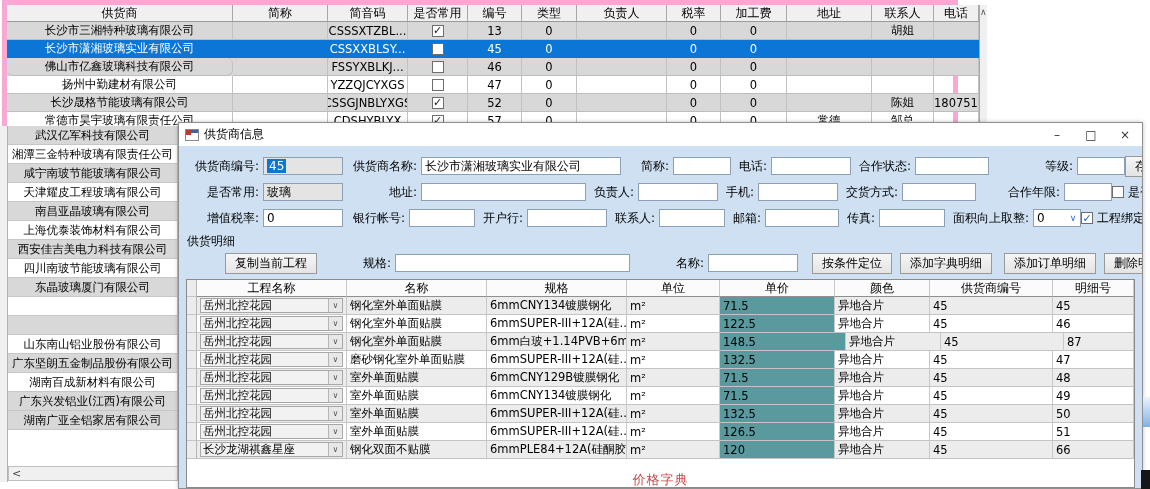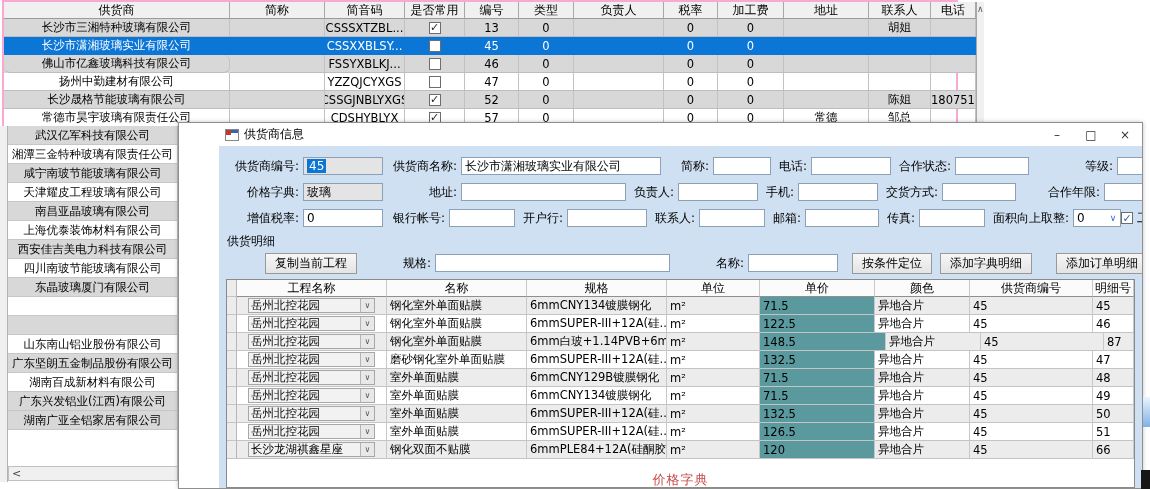--- a/index.html
+++ b/index.html
@@ -8,21 +8,21 @@
     --dlgbg:#cfe0f2;
     --grayrow:#d8d8d8;
     --red:#c84b4b;
   }
   *{box-sizing:border-box; margin:0; padding:0;}
   html,body{width:1150px;height:489px;overflow:hidden;}
   body{font-family:"DejaVu Sans","Liberation Sans",sans-serif;font-size:12px;color:#000;background:#fff;position:relative;}
   .stage{position:absolute;inset:0;}
 
   
-  .bt{position:absolute;left:2px;top:0;width:956px;border:2px solid #f9a8d4;background:#fff;display:flex;}
+  .bt{position:absolute;left:2px;top:0;width:956px;border:5px solid #f9a8d4;background:#fff;display:flex;}
   .bt-main{flex:1;}
   .bt-row{display:flex;height:18px;align-items:stretch;}
   .bt-row.hd{height:17px;background:#f0f0f0;}
   .bt-cell{display:flex;align-items:center;justify-content:center;border-right:1px solid #c2c2c2;border-bottom:1px solid #bdbdbd;overflow:hidden;white-space:nowrap;font-size:11.5px;}
   .bt-row.hd .bt-cell{border-right:1px solid #a8a8a8;border-bottom:1px solid #9a9a9a;font-size:12px;}
   .bt-row.gray{background:var(--grayrow);}
   .bt-row.sel{background:var(--sel);color:#fff;}
   .bt-row.sel .bt-cell{border-color:transparent;}
   .cb{width:12px;height:12px;background:#fff;border:1px solid #6d6d6d;display:inline-flex;align-items:center;justify-content:center;font-size:11px;line-height:1;color:#222;}
   .cb.on::before{content:"✓";}
@@ -31,21 +31,21 @@
 
   
   .lgutter{position:absolute;left:0;top:126px;width:8px;height:356px;background:#f0f0f0;border-right:1px solid #b2b2b2;}
   .llist{position:absolute;left:8px;top:126px;width:170px;height:340px;overflow:hidden;background:#fff;border-right:1px solid #c0c0c0;}
   .lrow{height:19px;display:flex;align-items:center;justify-content:center;border-bottom:1px solid #c6c6c6;white-space:nowrap;overflow:hidden;font-size:11.5px;}
   .lrow.gray{background:var(--grayrow);}
   .lscroll{position:absolute;left:8px;top:466px;width:170px;height:15px;background:#f0f0f0;border:1px solid #c0c0c0;display:flex;align-items:center;}
   .lscroll .la{font-size:11px;color:#444;padding-left:3px;line-height:1;}
 
   
-  .dlg{position:absolute;left:178px;top:122px;width:965px;height:367px;background:#fff;border:1px solid #8f8f8f;box-shadow:0 0 4px rgba(0,0,0,.25);display:flex;flex-direction:column;padding-left:40px;}
+  .dlg{position:absolute;left:178px;top:122px;width:965px;height:367px;background:#fff;border:1px solid #8f8f8f;box-shadow:0 0 4px rgba(0,0,0,.25);display:flex;flex-direction:column;}
   .dlg-title{height:23px;background:#fff;display:flex;align-items:center;padding-left:6px;flex:none;}
   .win-icon{width:14px;height:12px;border:1px solid #888;background:#fff;position:relative;margin-right:5px;flex:none;}
   .win-icon::before{content:"";position:absolute;left:0;top:0;width:5px;height:5px;background:#c0392b;}
   .win-icon::after{content:"";position:absolute;right:0;top:0;width:7px;height:3px;background:#3a62b0;}
   .dlg-title .t{font-size:12px;}
   .dlg-ctrls{margin-left:auto;display:flex;align-items:center;height:100%;}
   .dlg-ctrls span{width:34px;text-align:center;font-size:12px;color:#333;cursor:default;}
   .dlg-body{flex:1;background:var(--dlgbg);display:flex;flex-direction:column;padding-top:7px;overflow:hidden;}
 
   .frow{display:flex;align-items:center;height:26px;padding:0 8px;white-space:nowrap;}
@@ -66,21 +66,21 @@
 
   
   .grid-outer{flex:1;margin:4px 7px 0;border:1px solid #8a8a8a;background:#fff;display:flex;flex-direction:column;overflow:hidden;}
   .g-row{display:flex;height:18px;flex:none;border-radius:7px;}
   .g-row.hd{height:17px;background:#fbfbfb;}
   .g-cell{border-right:1px solid #c8c8c8;border-bottom:1px solid #c4c4c4;display:flex;align-items:center;padding:0 3px;overflow:hidden;white-space:nowrap;font-size:11.5px;}
   .g-row.hd .g-cell{justify-content:center;border-bottom:1px solid #8f8f8f;font-size:12px;}
   .g-rh{width:10px;flex:none;background:#ececec;border-right:1px solid #b5b5b5;border-bottom:1px solid #c4c4c4;}
   .g-row.alt .g-cell{background:#ececec;}
   .g-cell.price{background:var(--teal) !important;color:#000;}
-  .g-combo{flex:1;height:15px;margin:8px;border:1px solid #a7a7a7;background:#f2f2f2;display:flex;align-items:center;overflow:hidden;}
+  .g-combo{flex:1;height:15px;margin:0;border:1px solid #a7a7a7;background:#f2f2f2;display:flex;align-items:center;overflow:hidden;}
   .g-combo .v{flex:1;padding-left:2px;overflow:hidden;white-space:nowrap;}
   .g-combo .ar{width:14px;border-left:1px solid #b5b5b5;text-align:center;color:#555;font-size:8px;background:#e8e8e8;height:100%;display:flex;align-items:center;justify-content:center;}
   .g-footer{flex:1;background:#fff;text-align:center;padding-top:12px;color:var(--red);font-size:13px;letter-spacing:1px;}
 
   
   .frag-blue{position:absolute;right:0;top:397px;width:7px;height:30px;background:linear-gradient(180deg,#eaf4fe,#7fb2e6);}
   .frag-dark{position:absolute;right:0;bottom:0;width:9px;height:19px;background:#161616;}
 </style>
 </head>
 <body>
@@ -254,21 +254,21 @@
         <span class="lb" style="width:40px">电话:</span>
         <span class="tb" style="width:80px"></span>
         <span class="lb" style="width:64px">合作状态:</span>
         <span class="tb" style="width:74px"></span>
         <span class="lb" style="width:88px">等级:</span>
         <span class="tb" style="width:48px"></span>
         <button class="btn" style="margin-left:auto">存盘返回</button>
       </div>
 
       <div class="frow">
-        <span class="lb" style="width:76px">价格字典:</span>
+        <span class="lb" style="width:76px">是否常用:</span>
         <span class="tb ro" style="width:80px">玻璃</span>
         <span class="lb" style="width:78px">地址:</span>
         <span class="tb" style="width:165px"></span>
         <span class="lb" style="width:52px">负责人:</span>
         <span class="tb" style="width:80px"></span>
         <span class="lb" style="width:40px">手机:</span>
         <span class="tb" style="width:80px"></span>
         <span class="lb" style="width:64px">交货方式:</span>
         <span class="tb" style="width:74px"></span>
         <span class="lb" style="width:88px">合作年限:</span>
@@ -306,21 +306,21 @@
       <div class="grp">供货明细</div>
 
       <div class="tbar">
         <button class="btn" style="margin-left:38px">复制当前工程</button>
         <span class="lb" style="width:58px;margin-left:20px">规格:</span>
         <span class="tb" style="width:235px"></span>
         <span class="lb" style="width:58px;margin-left:20px">名称:</span>
         <span class="tb" style="width:90px"></span>
         <button class="btn" style="margin-left:14px">按条件定位</button>
         <button class="btn" style="margin-left:8px">添加字典明细</button>
-        <button class="btn" style="margin-left:24px">添加订单明细</button>
+        <button class="btn" style="margin-left:12px">添加订单明细</button>
         <button class="btn" style="margin-left:8px">删除明细</button>
       </div>
 
       <div class="grid-outer">
         <div class="g-row hd" id="g-head">
             <div class="g-rh"></div>
             <div class="g-cell" style="width: 150px;">工程名称</div>
             <div class="g-cell" style="width: 140px;">名称</div>
             <div class="g-cell" style="width: 140px;">规格</div>
             <div class="g-cell" style="width: 93px;">单位</div>

